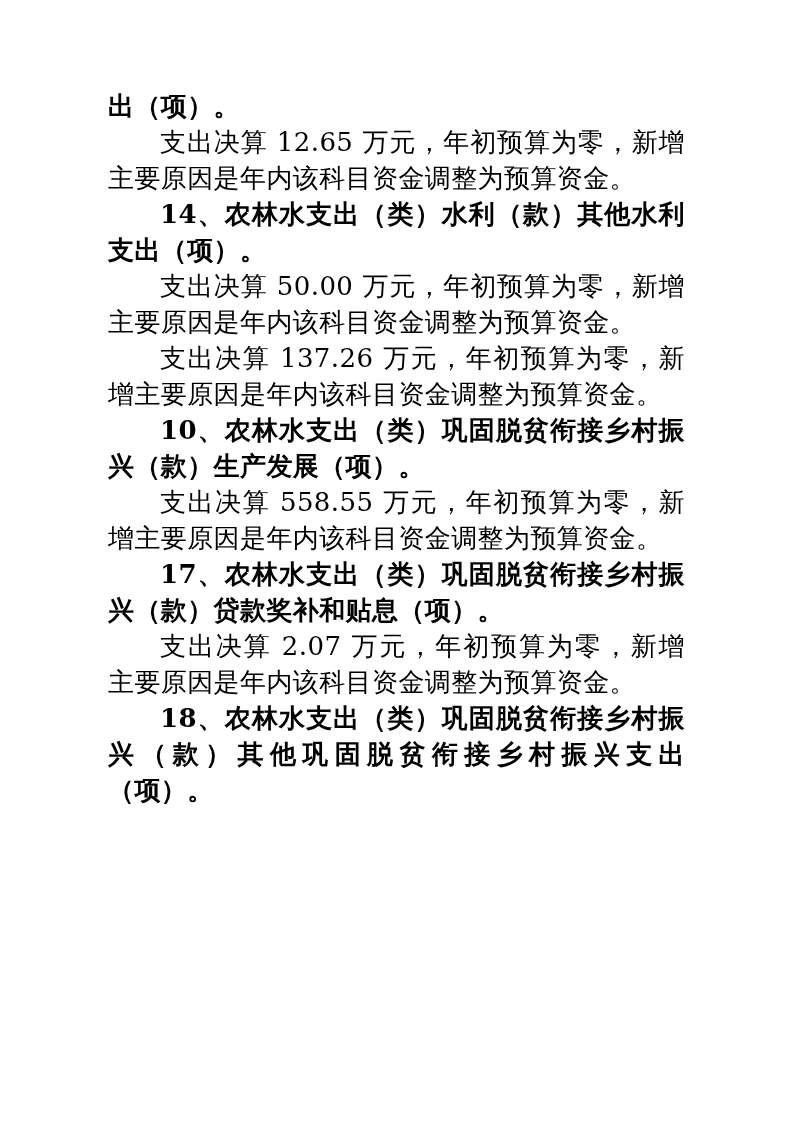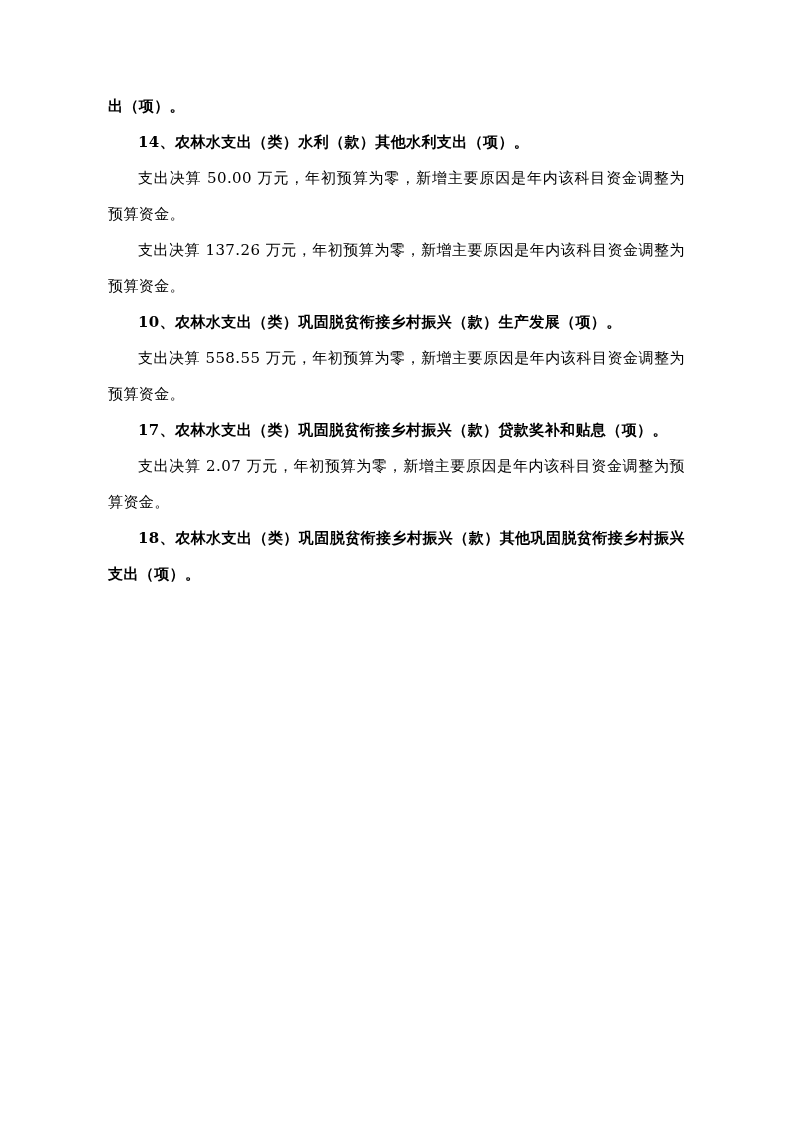--- a/index.html
+++ b/index.html
@@ -25,21 +25,21 @@
     padding: 88px 108px 60px 108px;
   }
   .doc-body {
     width: 100%;
   }
   p {
     margin: 0;
     padding: 0;
   }
   .para {
-    font-size: 15px;
+    font-size: 26px;
     line-height: 36px;
     text-align: justify;
     text-justify: inter-ideograph;
     letter-spacing: 0.4px;
     font-family: "DejaVu Serif", "Liberation Serif", serif;
   }
   .heading {
     font-weight: bold;
     text-indent: 2em;
     font-family: "DejaVu Serif", "Liberation Serif", serif;
@@ -53,20 +53,21 @@
   }
 </style>
 </head>
 <body>
 
 <div class="page">
   <div class="doc-body">
 
     <p class="para heading cont">出（项）。</p>
 
+    <p class="para body-text">支出决算 12.65 万元，年初预算为零，新增主要原因是年内该科目资金调整为预算资金。</p>
 
     <p class="para heading">14、农林水支出（类）水利（款）其他水利支出（项）。</p>
 
     <p class="para body-text">支出决算 50.00 万元，年初预算为零，新增主要原因是年内该科目资金调整为预算资金。</p>
 
 
     <p class="para body-text">支出决算 137.26 万元，年初预算为零，新增主要原因是年内该科目资金调整为预算资金。</p>
 
     <p class="para heading">10、农林水支出（类）巩固脱贫衔接乡村振兴（款）生产发展（项）。</p>
 

